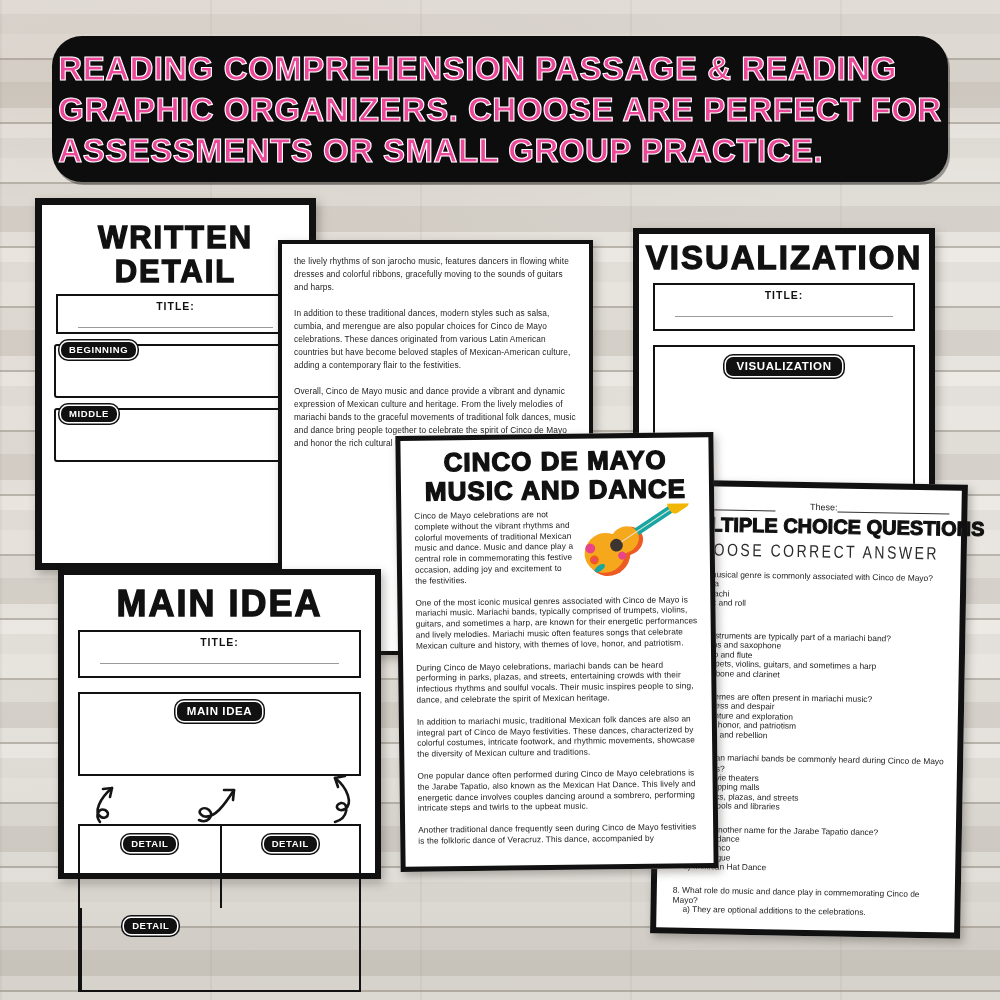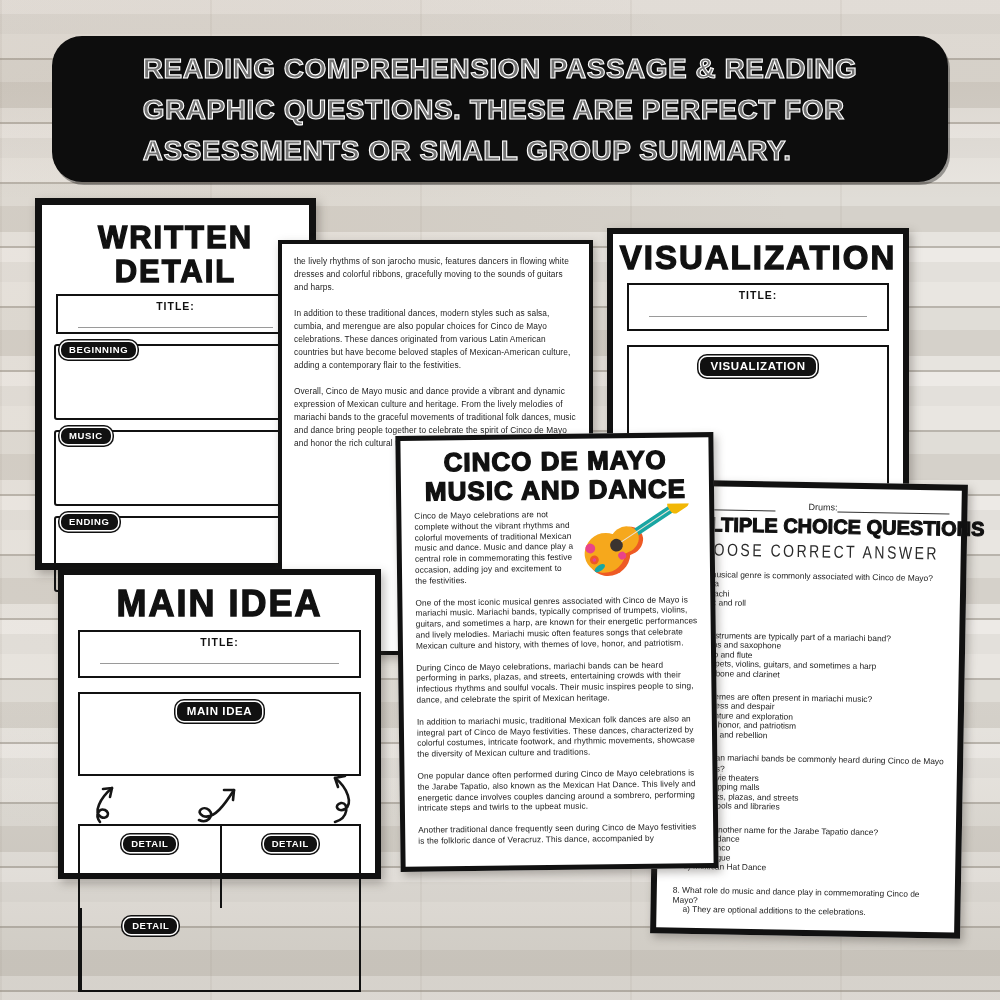--- a/index.html
+++ b/index.html
@@ -24,49 +24,49 @@
   .wood:after{content:"";position:absolute;inset:0;
     background:
       linear-gradient(180deg, rgba(140,120,100,.12) 0 8%, rgba(0,0,0,0) 20% 70%, rgba(120,110,95,.15) 96%),
       radial-gradient(ellipse at 20% 35%, rgba(170,140,110,.10), rgba(0,0,0,0) 55%);
   }
 
   
   .banner{position:absolute;left:52px;top:36px;width:896px;height:146px;z-index:9;
     background:var(--c-banner);border-radius:30px;display:flex;flex-direction:column;
     justify-content:center;align-items:center;gap:2px;box-shadow:2px 3px 0 rgba(0,0,0,.35);}
-  .banner-line{color:#737373;font-weight:700;font-size:28px;letter-spacing:.5px;line-height:41px;
+  .banner-line{color:#ec4899;font-weight:700;font-size:33px;letter-spacing:.5px;line-height:41px;
     -webkit-text-stroke:1.1px #fff;white-space:nowrap;}
 
   
   .page{position:absolute;background:#fff;border:6px solid var(--c-border);
     box-shadow:3px 4px 9px rgba(60,55,48,.35);}
   .big-title{font-weight:700;text-align:center;color:#111;-webkit-text-stroke:1.3px #111;letter-spacing:2px;}
   .title-box{border:2px solid #111;margin:0 14px;position:relative;}
   .title-label{font-size:10.5px;font-weight:700;letter-spacing:1px;text-align:center;padding-top:4px;color:#111;}
   .write-line{height:1px;background:#9a9a9a;margin:15px 20px 0 20px;}
   .badge{display:inline-block;background:var(--c-badge);color:#fff;font-weight:700;
     font-size:9.5px;letter-spacing:.6px;padding:2px 8px 3px;border-radius:7px;
     box-shadow:0 0 0 1.5px #fff,0 0 0 3px #111;white-space:nowrap;}
 
   .handtext{font-size:8.3px;line-height:13.2px;color:#222;letter-spacing:.1px;}
   .handtext p{margin-bottom:12px;}
 
   
   .ws{left:35px;top:198px;width:281px;height:372px;z-index:1;border-width:7px;}
   .ws .big-title{font-size:31px;line-height:34px;margin-top:16px;}
   .ws .title-box{height:40px;margin-top:5px;}
-  .ws-section{border:2.5px solid #111;border-radius:3px;margin:10px 12px 0 12px;height:76px;position:relative;}
+  .ws-section{border:2.5px solid #111;border-radius:3px;margin:10px 12px 0 12px;height:54px;position:relative;}
   .ws-section .badge{position:absolute;top:-4px;left:5px;}
 
   
   .cont{left:278px;top:240px;width:315px;height:415px;z-index:2;border-width:4px;padding:11px 10px 0 12px;}
 
   
-  .viz{left:607px;top:228px;width:302px;height:424px;z-index:2;}
+  .viz{left:633px;top:228px;width:302px;height:424px;z-index:2;}
   .viz .big-title{font-size:33px;line-height:40px;margin-top:4px;}
   .viz .title-box{height:48px;margin-top:5px;}
   .viz-box{border:2.5px solid #111;margin:14px 14px 0 14px;height:280px;text-align:center;padding-top:9px;}
   .viz-box .badge{font-size:11.5px;padding:3px 10px 4px;}
 
   
   .mc{left:654px;top:482px;width:310px;height:454px;z-index:3;transform:rotate(1deg);padding:12px 12px 0 16px;}
   .mc-nameline{display:flex;align-items:flex-end;font-size:9px;color:#222;height:12px;}
   .blank{display:inline-block;border-bottom:1px solid #333;height:10px;}
   .mc-title{font-weight:700;font-size:20px;white-space:nowrap;text-align:center;color:#111;
@@ -102,44 +102,41 @@
 </style>
 </head>
 <body>
 
 <div class="wood"></div>
 
 <div class="banner">
   <div>
 
   <div class="banner-line">READING COMPREHENSION PASSAGE &amp; READING</div>
-      <div class="banner-line">GRAPHIC QUESTIONS. THESE ARE PERFECT FOR</div>
-      <div class="banner-line">ASSESSMENTS OR SMALL GROUP SUMMARY.</div>
+      <div class="banner-line">GRAPHIC ORGANIZERS. CHOOSE ARE PERFECT FOR</div>
+      <div class="banner-line">ASSESSMENTS OR SMALL GROUP PRACTICE.</div>
     </div>
 </div>
 
 <section class="page ws">
   <div class="big-title">
     <div>WRITTEN</div>
     <div>DETAIL</div>
   </div>
   <div class="title-box">
     <div class="title-label">TITLE:</div>
     <div class="write-line"></div>
   </div>
   <div>
 
   <div class="ws-section">
         <span class="badge">BEGINNING</span>
       </div>
       <div class="ws-section">
-        <span class="badge">MUSIC</span>
-      </div>
-      <div class="ws-section">
-        <span class="badge">ENDING</span>
+        <span class="badge">MIDDLE</span>
       </div>
     </div>
 </section>
 
 <section class="page cont handtext">
   <div>
 
   <p>the lively rhythms of son jarocho music, features dancers in flowing white dresses and colorful ribbons, gracefully moving to the sounds of guitars and harps.</p>
       <p>In addition to these traditional dances, modern styles such as salsa, cumbia, and merengue are also popular choices for Cinco de Mayo celebrations. These dances originated from various Latin American countries but have become beloved staples of Mexican-American culture, adding a contemporary flair to the festivities.</p>
       <p>Overall, Cinco de Mayo music and dance provide a vibrant and dynamic expression of Mexican culture and heritage. From the lively melodies of mariachi bands to the graceful movements of traditional folk dances, music and dance bring people together to celebrate the spirit of Cinco de Mayo and honor the rich cultural tapestry of Mexico.</p>
@@ -153,21 +150,21 @@
     <div class="write-line"></div>
   </div>
   <div class="viz-box">
     <span class="badge">VISUALIZATION</span>
   </div>
 </section>
 
 <section class="page mc">
   <div class="mc-nameline">
     <span class="blank" style="width:96px"></span>
-    <span style="margin-left:auto">Drums:</span>
+    <span style="margin-left:auto">These:</span>
     <span class="blank" style="width:112px"></span>
   </div>
   <div class="mc-title">MULTIPLE CHOICE QUESTIONS</div>
   <div class="mc-subtitle">CHOOSE CORRECT ANSWER</div>
   <div class="mc-lines">
 
   <div class="mc-line q">1. What musical genre is commonly associated with Cinco de Mayo?</div>
       <div class="mc-line o">a) Salsa</div>
       <div class="mc-line o">b) Mariachi</div>
       <div class="mc-line o">c) Rock and roll</div>

